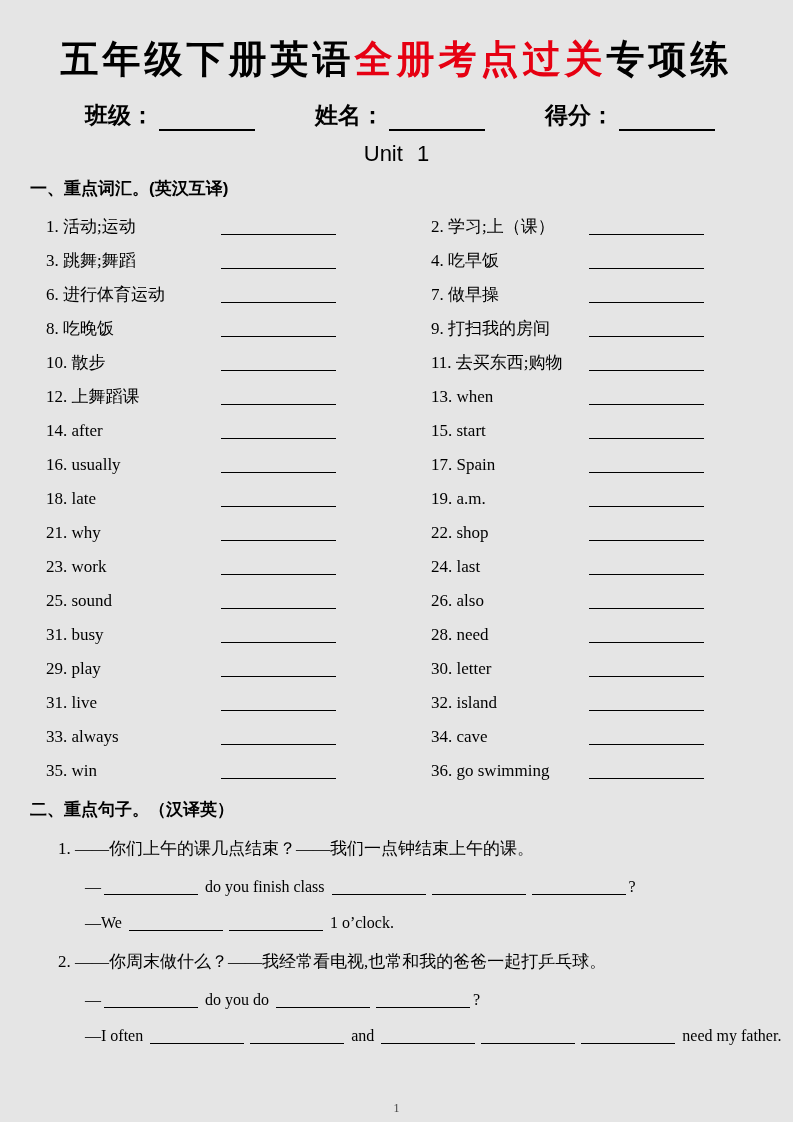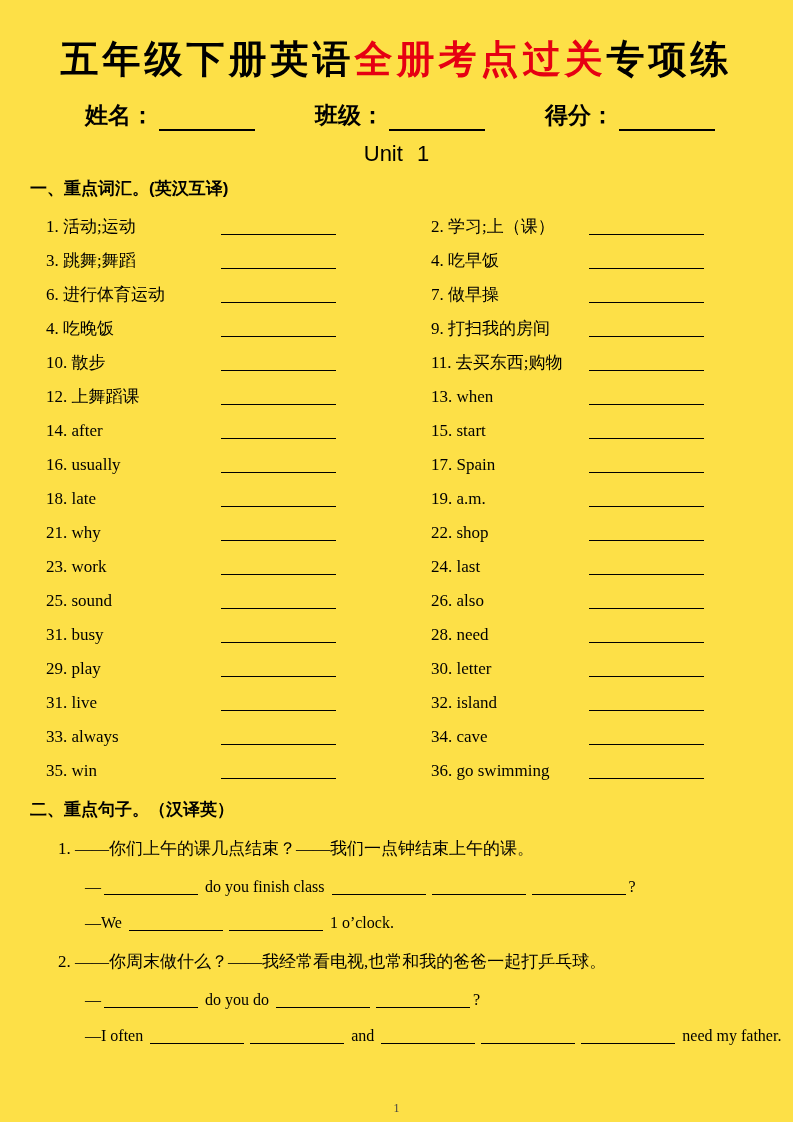--- a/index.html
+++ b/index.html
@@ -2,21 +2,21 @@
 <html><head>
 <meta charset="utf-8">
 <style>
   html,body { margin:0; padding:0; background:#ffffff; }
   .page {
     position:relative;
     width:793px; height:1122px;
     box-sizing:border-box;
     padding:30px 30px 14px 30px;
     overflow:hidden;
-    background:#fde047;
+    background:#e5e5e5;
     color:#000;
     font-family:"Liberation Serif", serif;
   }
   .title {
     margin:8px 0 16px 0;
     text-align:center;
     font-family:"Liberation Sans", sans-serif;
     font-weight:bold;
     font-size:38px;
     letter-spacing:4px;
@@ -105,25 +105,25 @@
 </style>
 </head>
 <body>
 
 <div class="page">
 
   <h1 class="title"><span>五年级下册英语</span><span class="title-red">全册考点过关</span><span>专项练</span></h1>
 
   <div class="header-row">
     <div class="header-field">
+      <span>班级：</span>
+      <span class="header-blank"></span>
+    </div>
+    <div class="header-field">
       <span>姓名：</span>
-      <span class="header-blank"></span>
-    </div>
-    <div class="header-field">
-      <span>班级：</span>
       <span class="header-blank"></span>
     </div>
     <div class="header-field">
       <span>得分：</span>
       <span class="header-blank"></span>
     </div>
   </div>
 
   <div class="unit-title">Unit 1</div>
 
@@ -148,21 +148,21 @@
       </div>
       <div class="vocab-item">
         <span class="vocab-label">6. 进行体育运动</span>
         <span class="vocab-blank"></span>
       </div>
       <div class="vocab-item">
         <span class="vocab-label">7. 做早操</span>
         <span class="vocab-blank"></span>
       </div>
       <div class="vocab-item">
-        <span class="vocab-label">4. 吃晚饭</span>
+        <span class="vocab-label">8. 吃晚饭</span>
         <span class="vocab-blank"></span>
       </div>
       <div class="vocab-item">
         <span class="vocab-label">9. 打扫我的房间</span>
         <span class="vocab-blank"></span>
       </div>
       <div class="vocab-item">
         <span class="vocab-label">10. 散步</span>
         <span class="vocab-blank"></span>
       </div>

